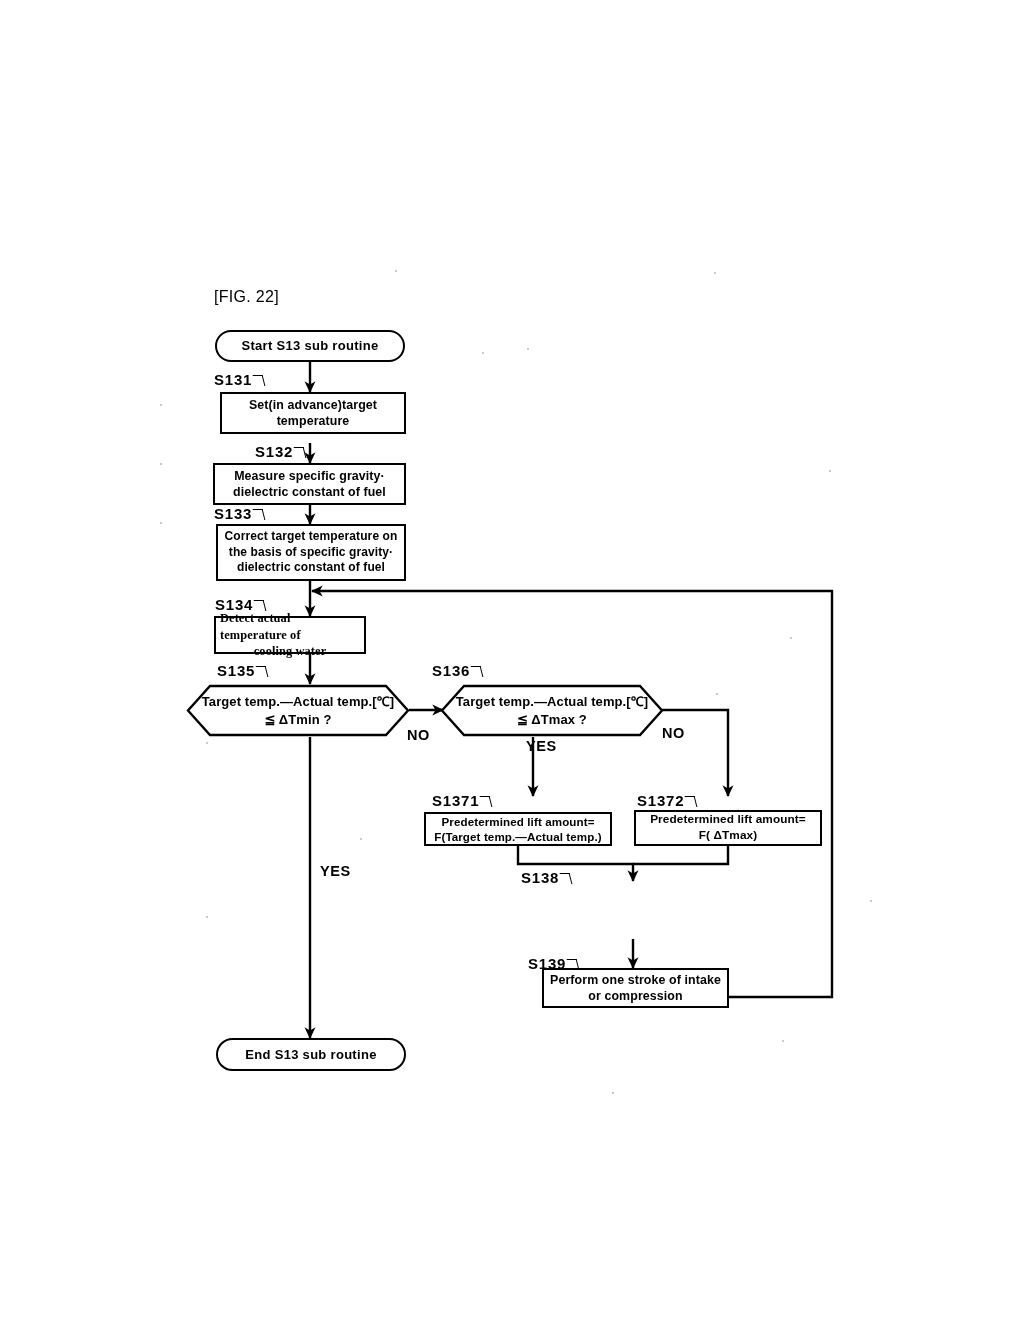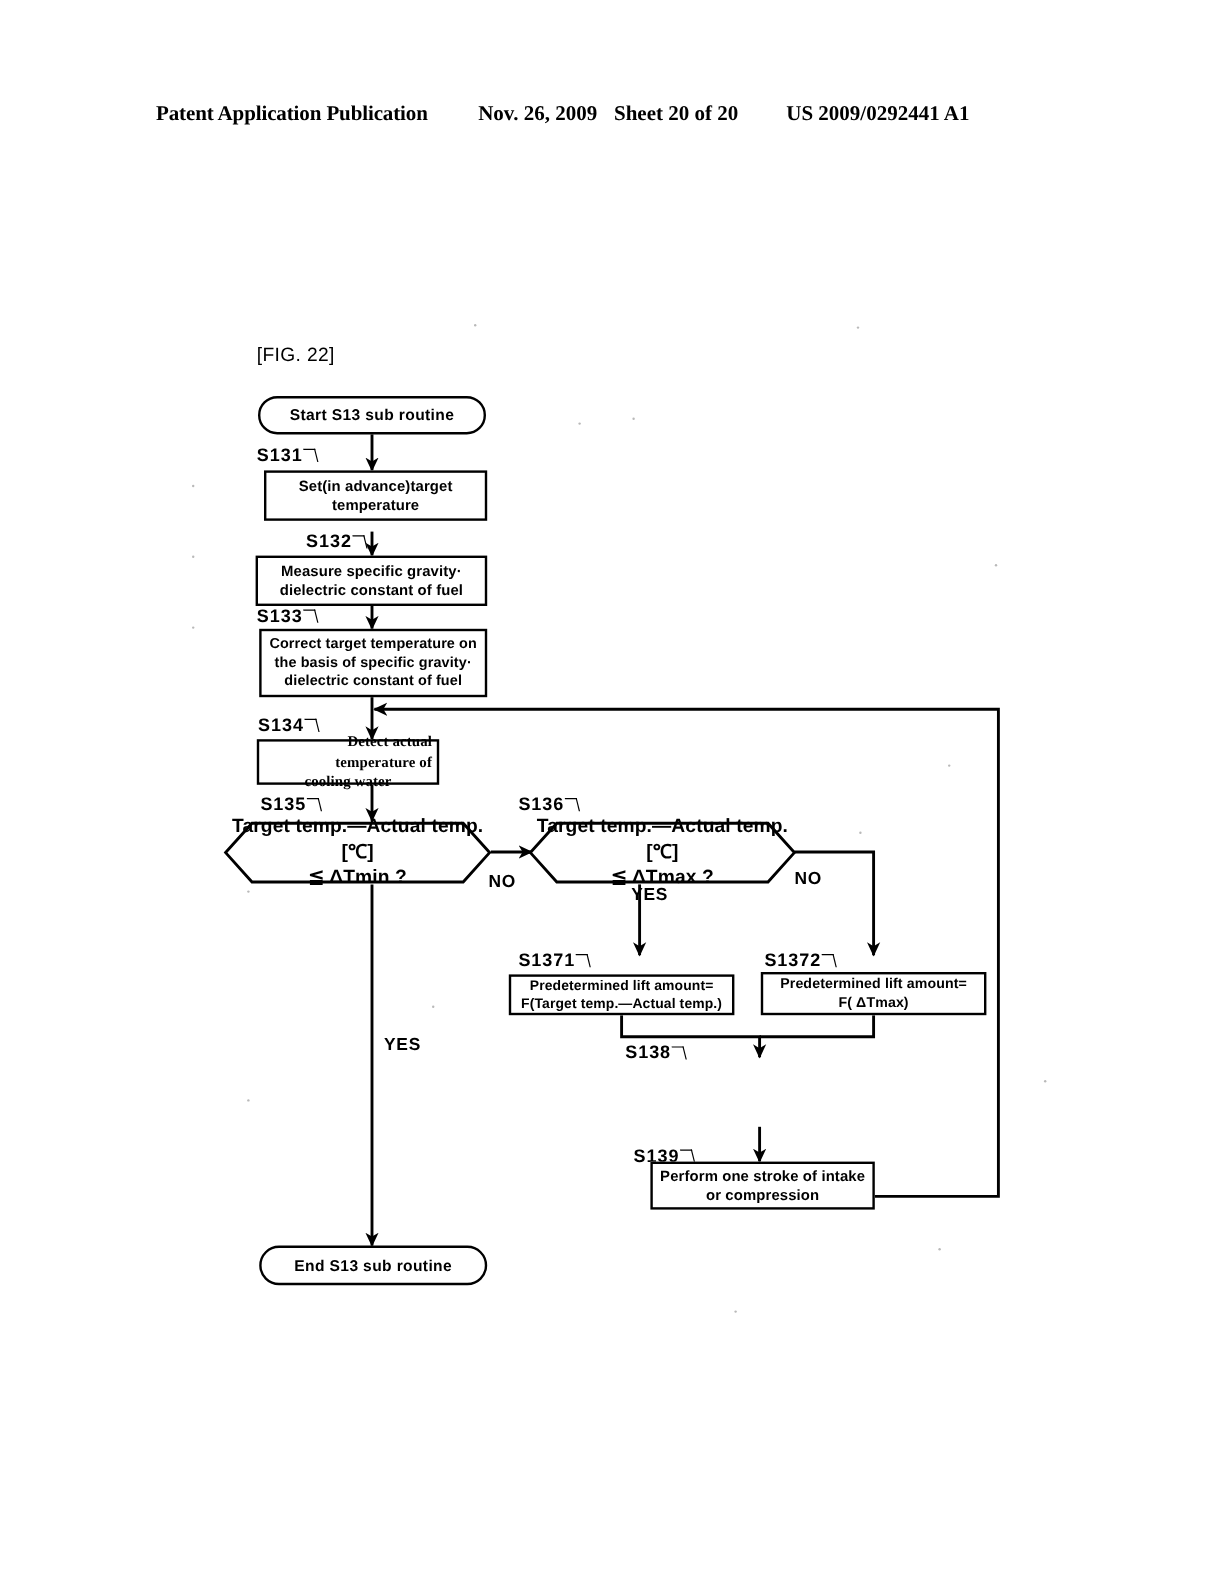--- a/index.html
+++ b/index.html
@@ -52,21 +52,21 @@
 
   
   .node {
     position: absolute;
     box-sizing: border-box;
     border: 2.4px solid #000;
     background: #ffffff;
     display: flex;
     align-items: center;
     justify-content: center;
-    text-align: right;
+    text-align: left;
     font-family: "Liberation Sans", sans-serif;
     font-weight: bold;
     font-size: 12.4px;
     line-height: 1.32;
     padding: 1px 4px;
     letter-spacing: 0.1px;
   }
   .terminator {
     border-radius: 999px;
     border-width: 2.6px;
@@ -83,21 +83,21 @@
     top: 0;
     width: 100%;
     height: 100%;
     display: flex;
     flex-direction: column;
     align-items: center;
     justify-content: center;
     text-align: center;
     font-family: "Liberation Sans", sans-serif;
     font-weight: bold;
-    font-size: 16px;
+    font-size: 13px;
     line-height: 1.34;
     letter-spacing: 0.1px;
     pointer-events: none;
   }
 
   
   .step-tag {
     position: absolute;
     font-family: "Liberation Sans", sans-serif;
     font-weight: bold;
@@ -143,26 +143,20 @@
     width: 2px;
     height: 2px;
     border-radius: 50%;
   }
 </style>
 </head>
 <body>
 
 <div id="page">
 
-  <div id="header">
-    <span class="h-pub">Patent Application Publication</span>
-    <span class="h-date">Nov. 26, 2009</span>
-    <span class="h-sheet">Sheet 20 of 20</span>
-    <span class="h-num">US 2009/0292441 A1</span>
-  </div>
 
   <div id="fig-label">[FIG. 22]</div>
 
   <svg id="wires" viewBox="0 0 1024 1320" width="1024" height="1320" xmlns="http://www.w3.org/2000/svg">
     <defs>
       <marker id="arrow" viewBox="0 0 10 10" refX="8.6" refY="5" markerWidth="5.2" markerHeight="5.2" orient="auto-start-reverse">
         <path d="M 0 0.6 L 9.4 5 L 0 9.4 L 2.6 5 z" fill="#000"></path>
       </marker>
     </defs>
     <g stroke="#000" stroke-width="2.4" fill="none">

